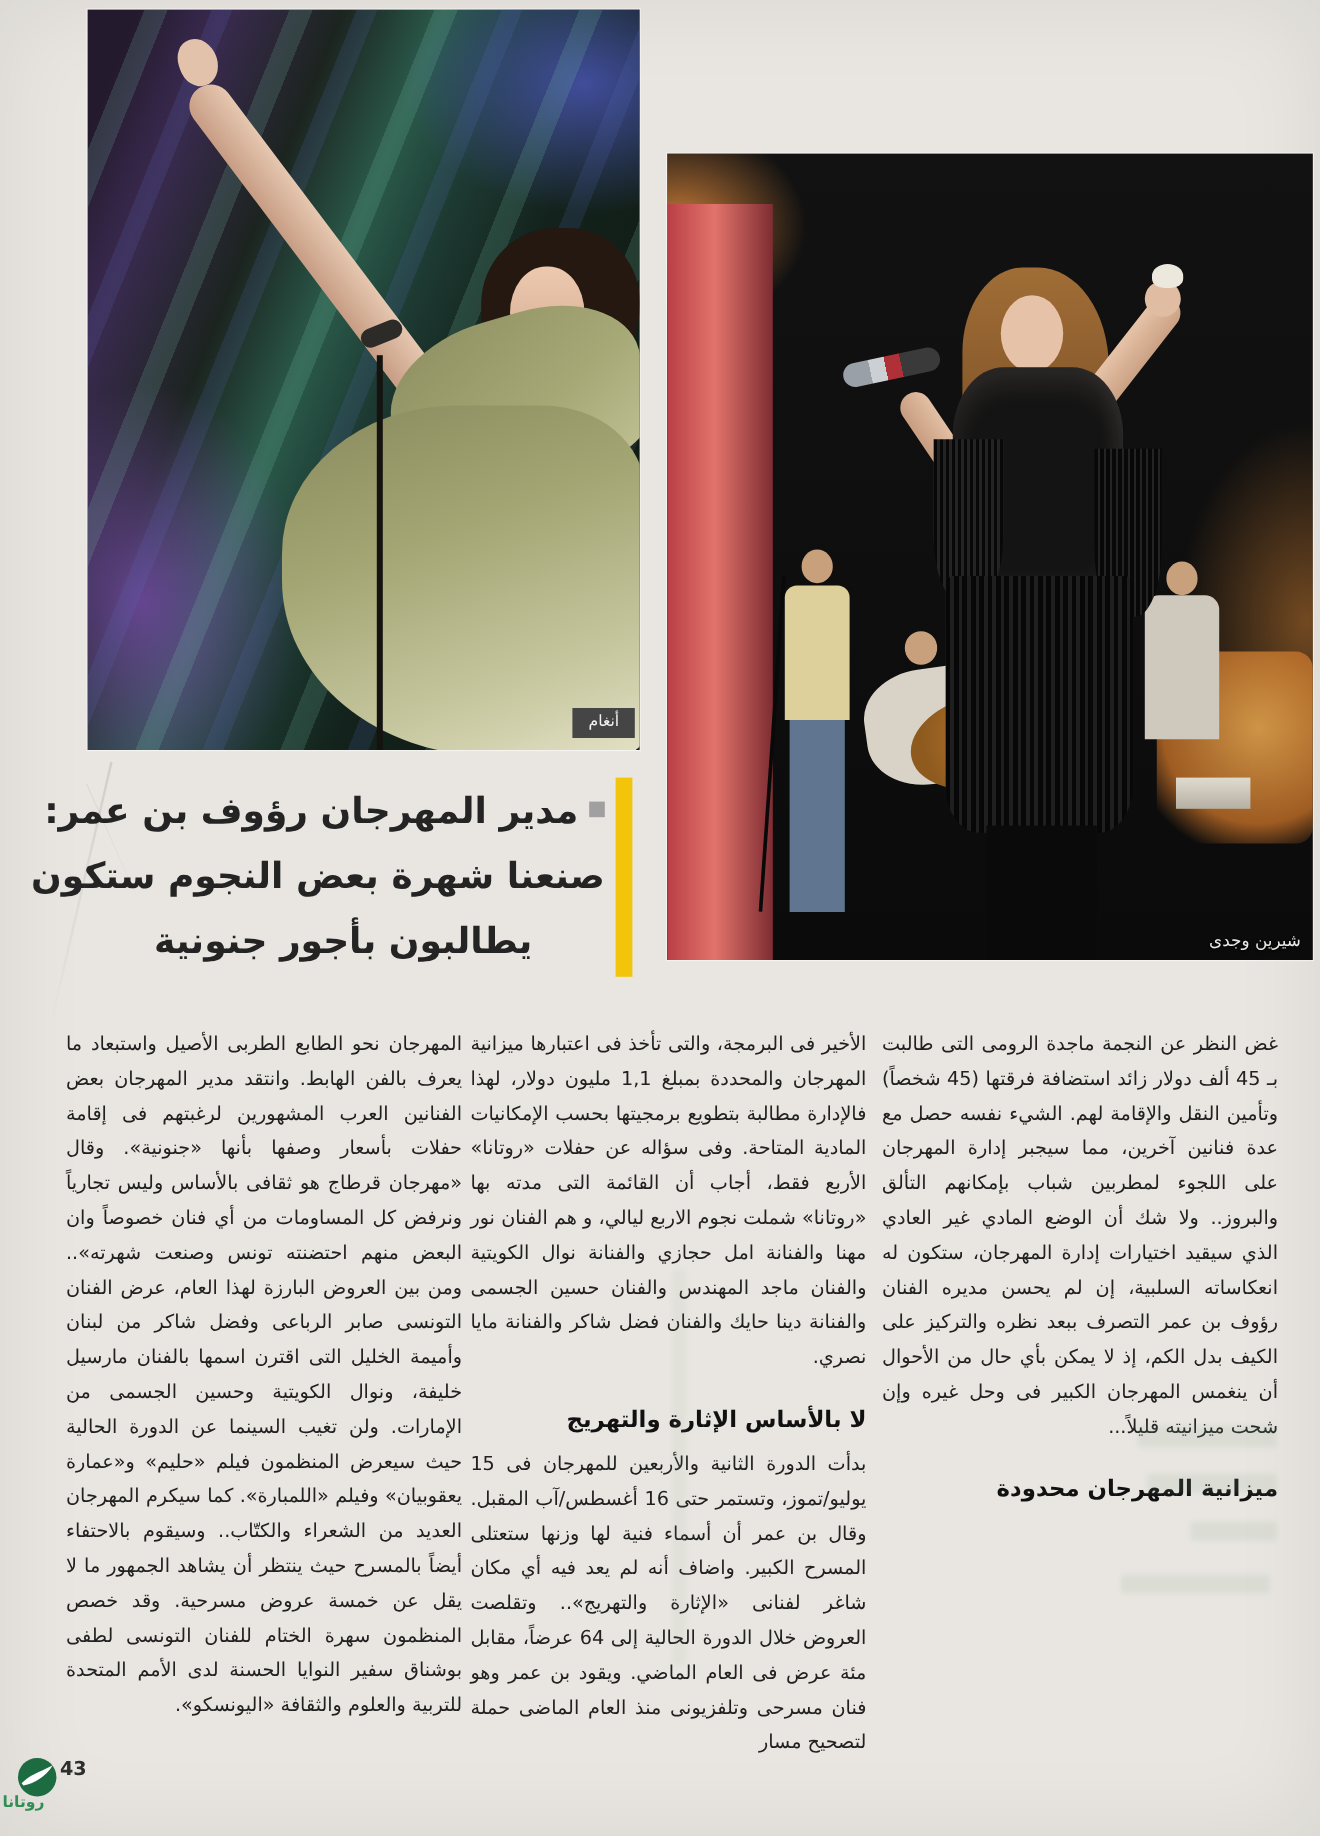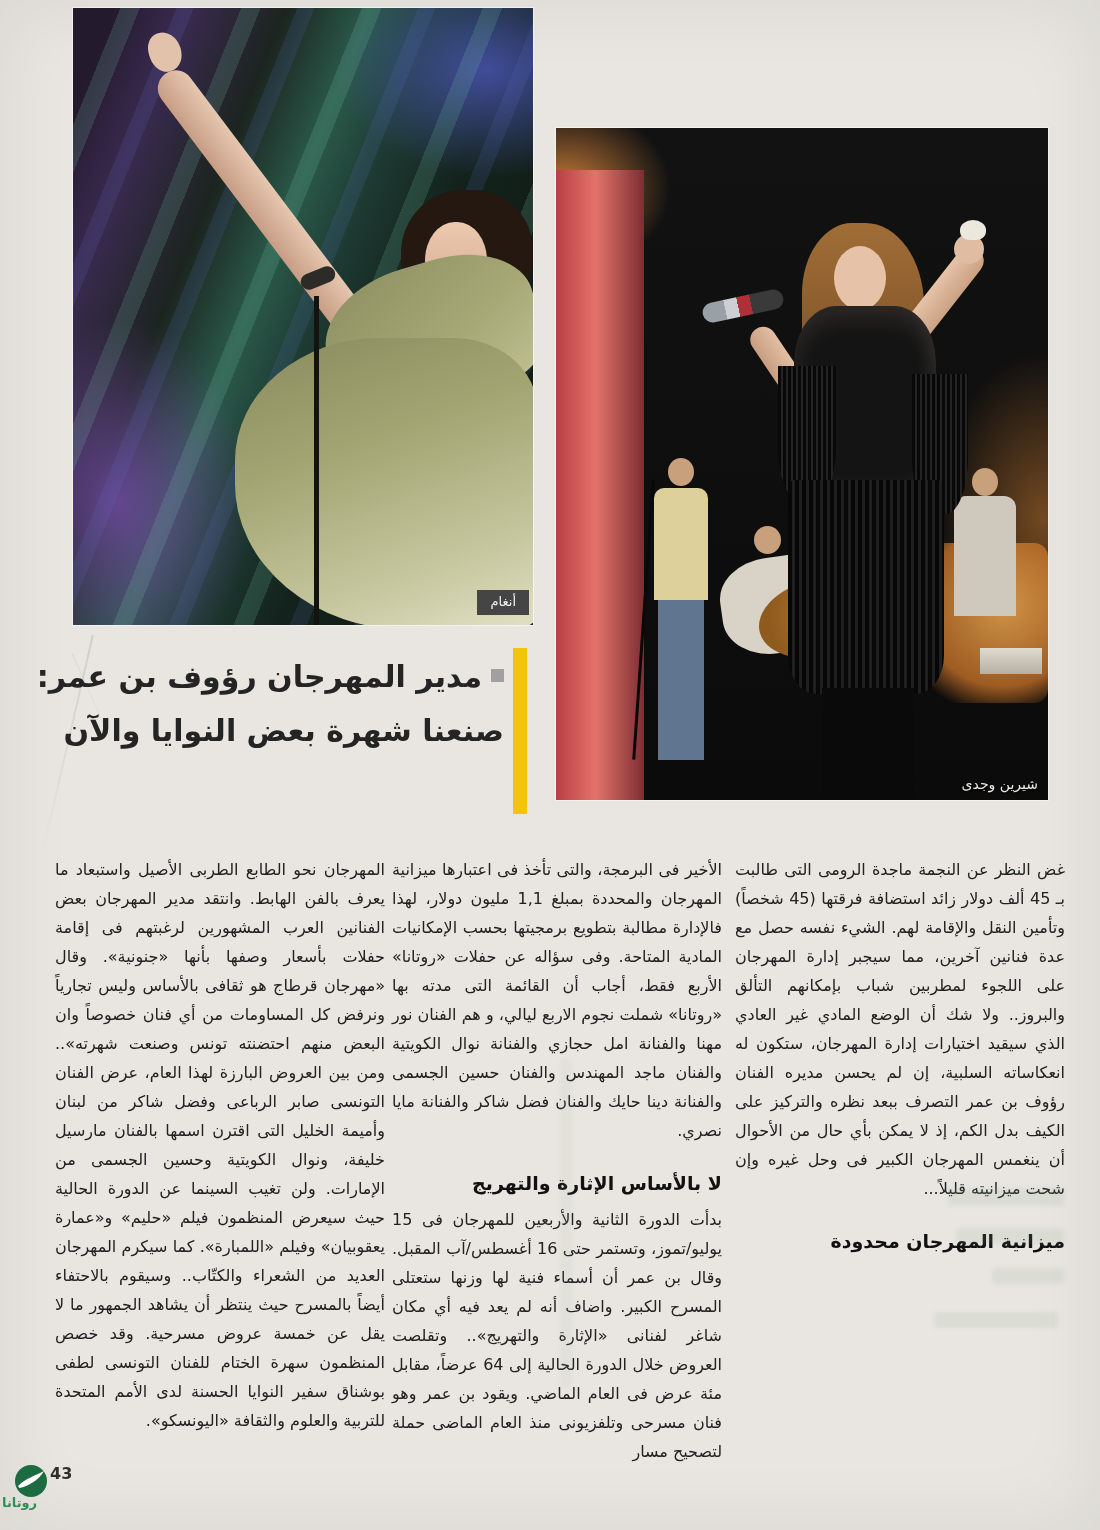--- a/index.html
+++ b/index.html
@@ -34,21 +34,21 @@
     border-radius:48% 28% 8% 58% / 42% 24% 6% 50%;}
   .p1-mic-stand{left:241px;top:288px;width:5px;height:330px;background:#15130f;}
   .p1-mic{left:227px;top:262px;width:36px;height:16px;background:#2d2b27;border-radius:8px;transform:rotate(-22deg);}
   .caption-box{
     position:absolute;background:#454545;color:#f3f3f3;font-size:13px;line-height:1;
     padding:5px 13px 7px;letter-spacing:.5px;
   }
   .caption1{right:4px;bottom:10px;}
 
   .photo2{
-    left:556px;top:128px;width:492px;height:672px;
+    left:556px;top:128px;width:538px;height:672px;
     background:
       radial-gradient(ellipse 150px 120px at 2% 9%, rgba(232,142,62,.85), transparent 70%),
       radial-gradient(ellipse 150px 230px at 99% 58%, rgba(214,132,52,.5), transparent 72%),
       linear-gradient(#121212,#0b0b0b);
   }
   .p2-column{left:0;top:42px;width:88px;height:630px;background:linear-gradient(to right,#b93f46,#e2736a 45%,#7e2d33);}
   .p2-glow{right:0;top:415px;width:130px;height:160px;border-radius:14px;
     background:radial-gradient(circle at 65% 40%, #eaa84f, #b96a26 62%, transparent 85%);opacity:.85;}
   .p2-hair{left:246px;top:95px;width:122px;height:172px;background:linear-gradient(#a06d36,#7a4f26);border-radius:46% 54% 58% 42%;}
   .p2-face{left:278px;top:118px;width:52px;height:64px;background:#e6c3a8;border-radius:50%;}
@@ -158,21 +158,22 @@
     <div class="abs p2-skirt"></div>
     <div class="abs p2-legs"></div>
     <div class="caption2">شيرين وجدى</div>
   </div>
 
   <div class="abs hl-bar"></div>
   <div class="abs headline">
     <div class="hl-line">
       <span class="hl-bullet"></span><span>مدير المهرجان رؤوف بن عمر:</span>
     </div>
-    <div class="hl-line">صنعنا شهرة بعض النوايا والآن</div>
+    <div class="hl-line">صنعنا شهرة بعض النجوم ستكون</div>
+    <div class="hl-line">يطالبون بأجور جنونية</div>
   </div>
 
   <div class="col col-right">
     <p>غض النظر عن النجمة ماجدة الرومى التى طالبت بـ 45 ألف دولار زائد استضافة فرقتها (45 شخصاً) وتأمين النقل والإقامة لهم. الشيء نفسه حصل مع عدة فنانين آخرين، مما سيجبر إدارة المهرجان على اللجوء لمطربين شباب بإمكانهم التألق والبروز.. ولا شك أن الوضع المادي غير العادي الذي سيقيد اختيارات إدارة المهرجان، ستكون له انعكاساته السلبية، إن لم يحسن مديره الفنان رؤوف بن عمر التصرف ببعد نظره والتركيز على الكيف بدل الكم، إذ لا يمكن بأي حال من الأحوال أن ينغمس المهرجان الكبير فى وحل غيره وإن شحت ميزانيته قليلاً...</p>
     <h3 class="col-heading">ميزانية المهرجان محدودة</h3>
   </div>
 
   <div class="col col-middle">
     <p>الأخير فى البرمجة، والتى تأخذ فى اعتبارها ميزانية المهرجان والمحددة بمبلغ 1,1 مليون دولار، لهذا فالإدارة مطالبة بتطويع برمجيتها بحسب الإمكانيات المادية المتاحة. وفى سؤاله عن حفلات «روتانا» الأربع فقط، أجاب أن القائمة التى مدته بها «روتانا» شملت نجوم الاربع ليالي، و هم الفنان نور مهنا والفنانة امل حجازي والفنانة نوال الكويتية والفنان ماجد المهندس والفنان حسين الجسمى والفنانة دينا حايك والفنان فضل شاكر والفنانة مايا نصري.</p>
     <h3 class="col-heading">لا بالأساس الإثارة والتهريج</h3>

